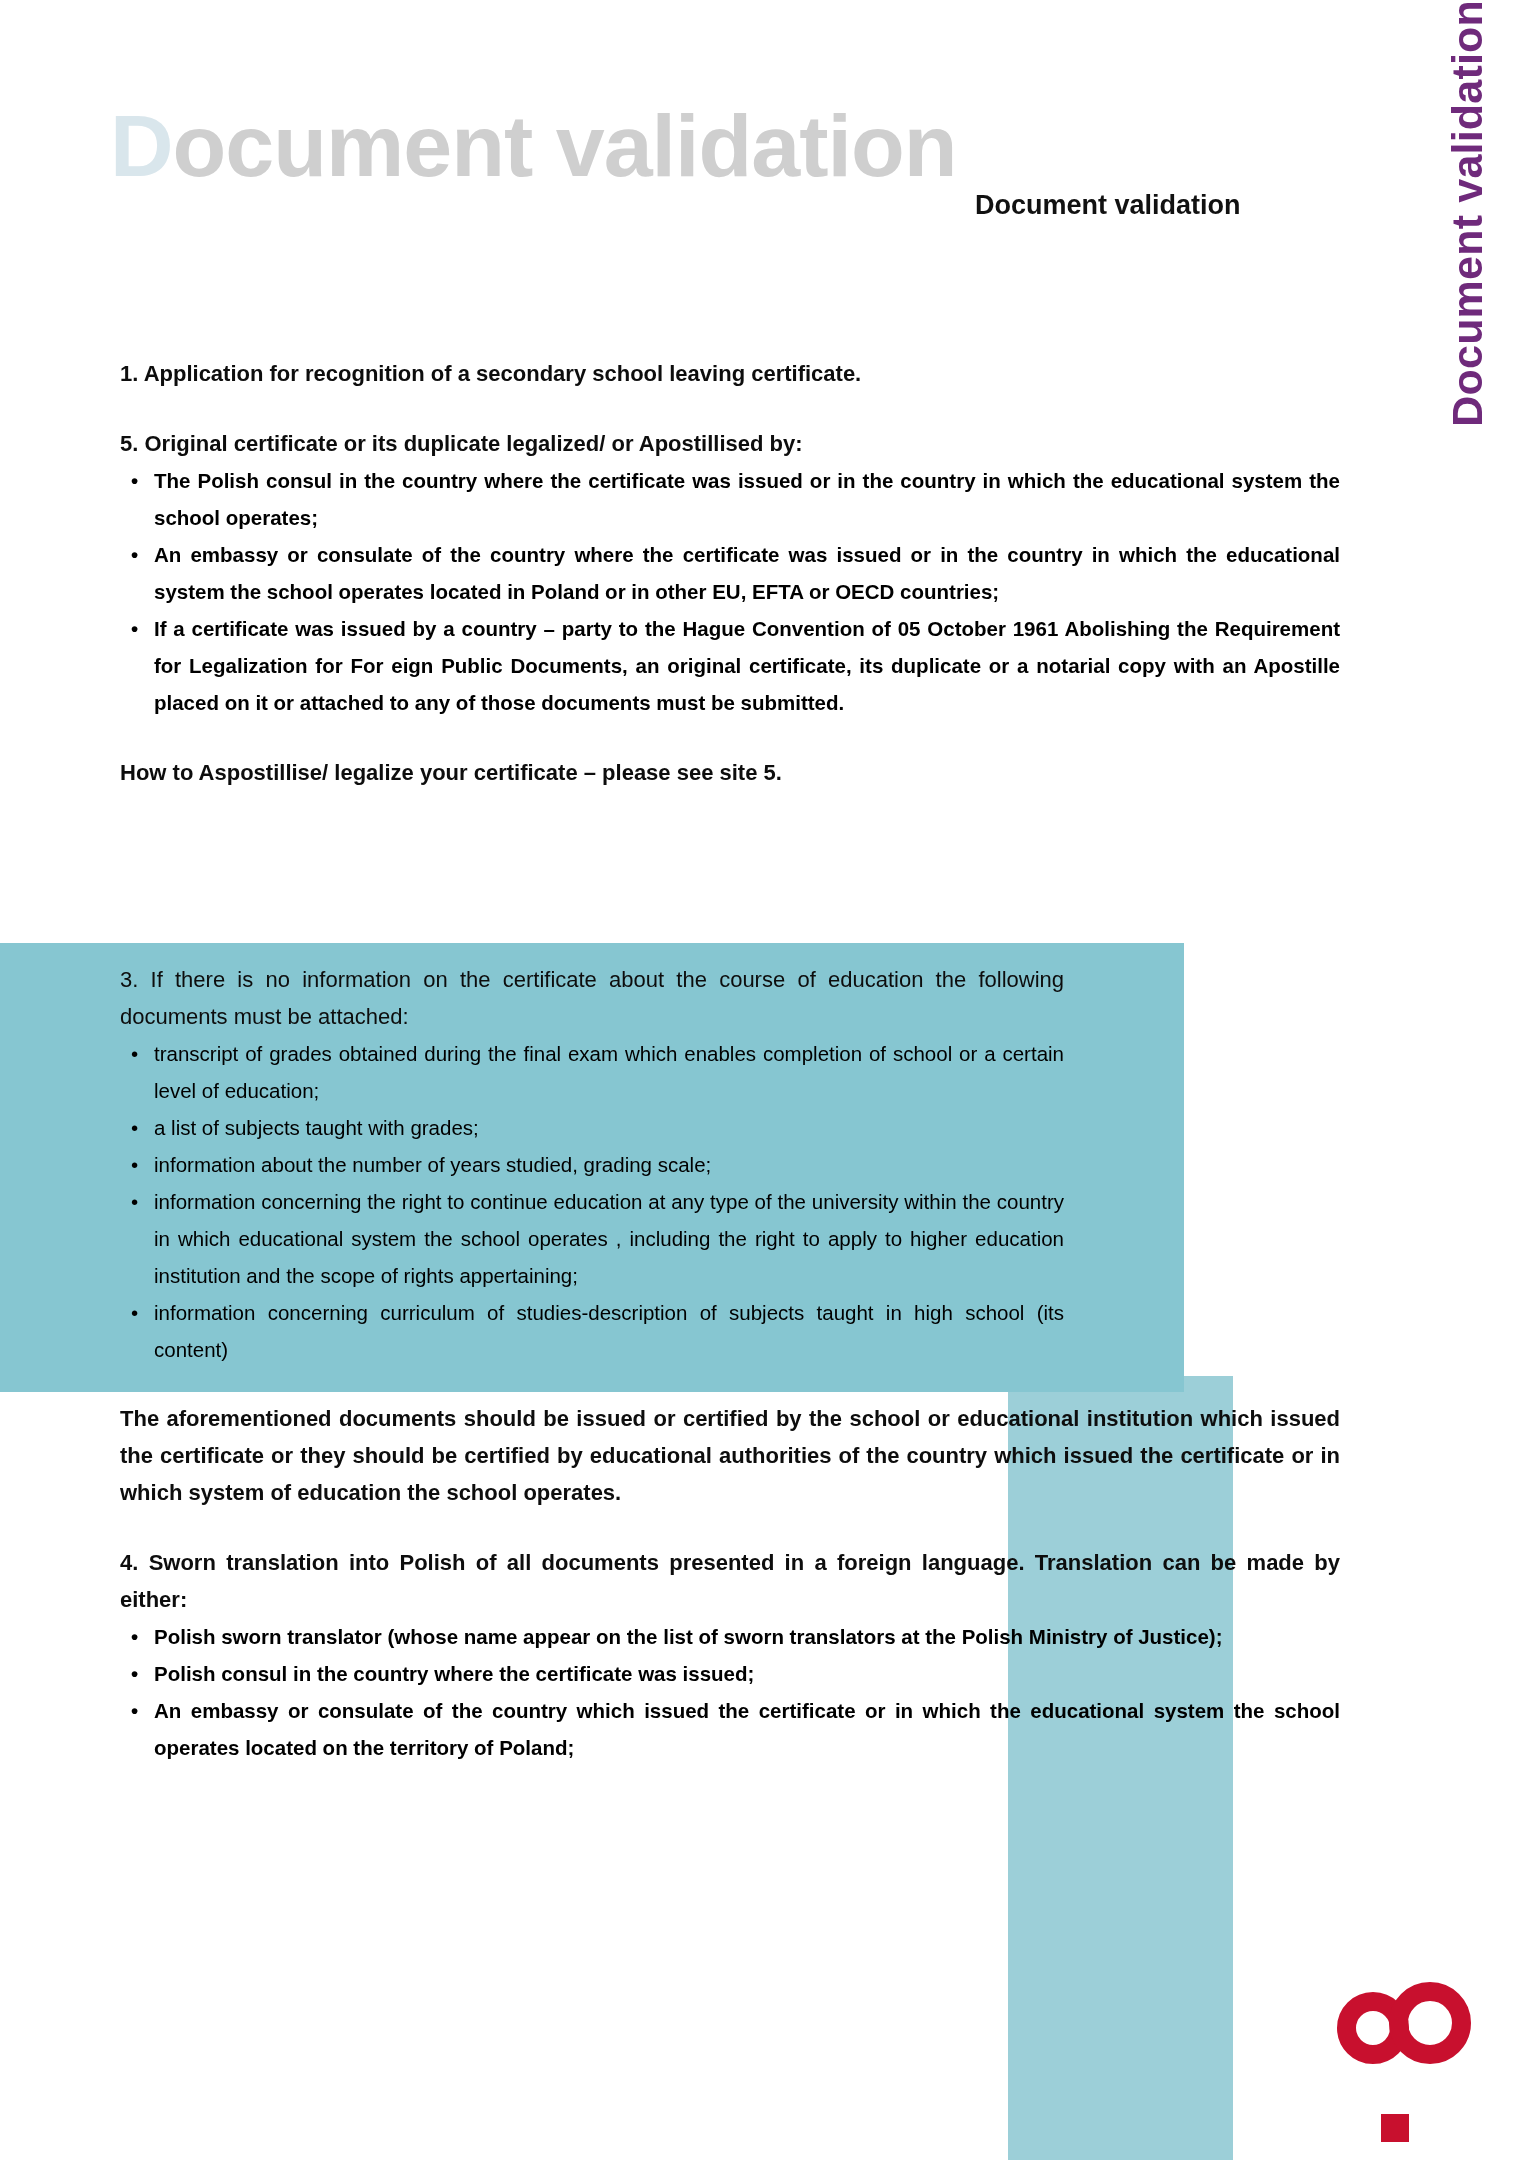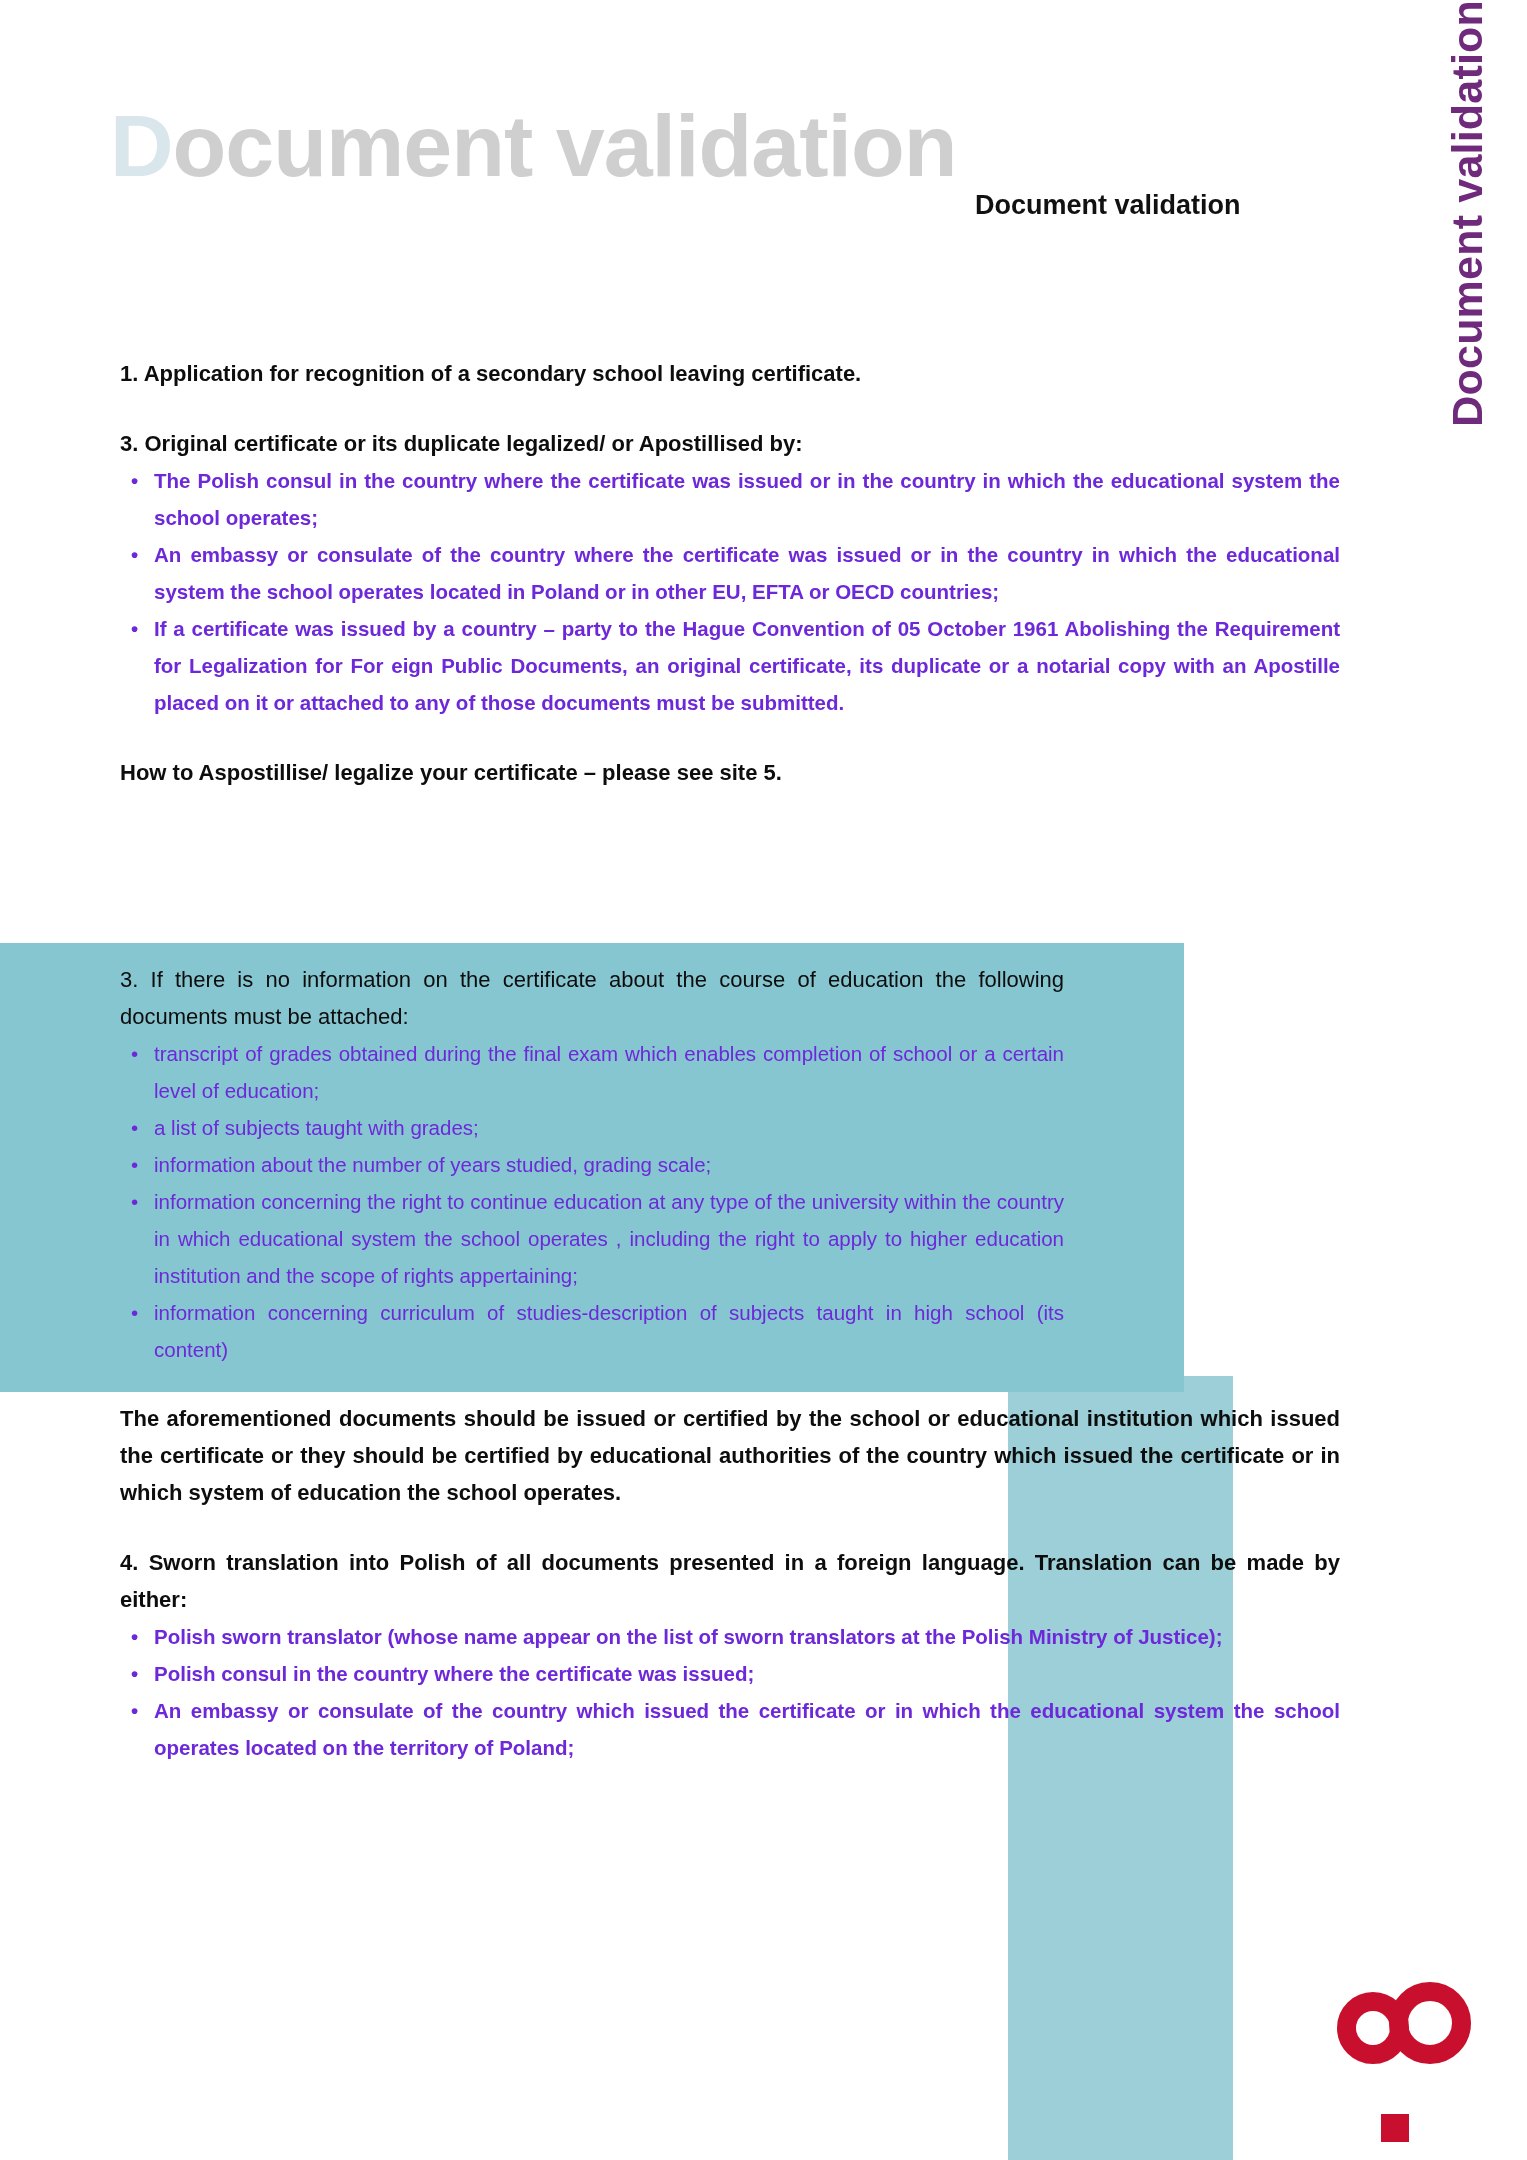--- a/index.html
+++ b/index.html
@@ -82,21 +82,21 @@
   .spacer-lg { height: 33px; }
 
   ul.bullets {
     margin: 0;
     padding: 0;
     list-style: none;
   }
   ul.bullets li {
     font-size: 20.5px;
     line-height: 37px;
-    color: #6d28d9;
+    color: #000000;
     font-weight: bold;
     text-align: justify;
     text-justify: inter-word;
     padding-left: 34px;
     position: relative;
   }
   ul.bullets li::before {
     content: "•";
     position: absolute;
     left: 11px;
@@ -170,21 +170,21 @@
   <span class="tint">D</span><span>ocument validation</span>
 </div>
 <div class="overlay-title">Document validation</div>
 
 <div class="teal-column"></div>
 
 <div class="content">
   <div class="block">
     <p class="para">1. Application for recognition of a secondary school leaving certificate.</p>
     <div class="spacer-lg"></div>
-    <p class="para">3. Original certificate or its duplicate legalized/ or Apostillised by:</p>
+    <p class="para">5. Original certificate or its duplicate legalized/ or Apostillised by:</p>
     <ul class="bullets">
       <li>The Polish consul in the country where the certificate was issued or in the country in which the educational system the school operates;</li>
       <li>An embassy or consulate of the country where the certificate was issued or in the country in which the educational system the school operates located in Poland or in other EU, EFTA or OECD countries;</li>
       <li>If a certificate was issued by a country – party to the Hague Convention of 05 October 1961 Abolishing the Requirement for Legalization for For eign Public Documents, an original certificate, its duplicate or a notarial copy with an Apostille placed on it or attached to any of those documents must be submitted.</li>
     </ul>
     <div class="spacer-lg"></div>
     <p class="para">How to Aspostillise/ legalize your certificate – please see site 5.</p>
   </div>
 </div>
 

